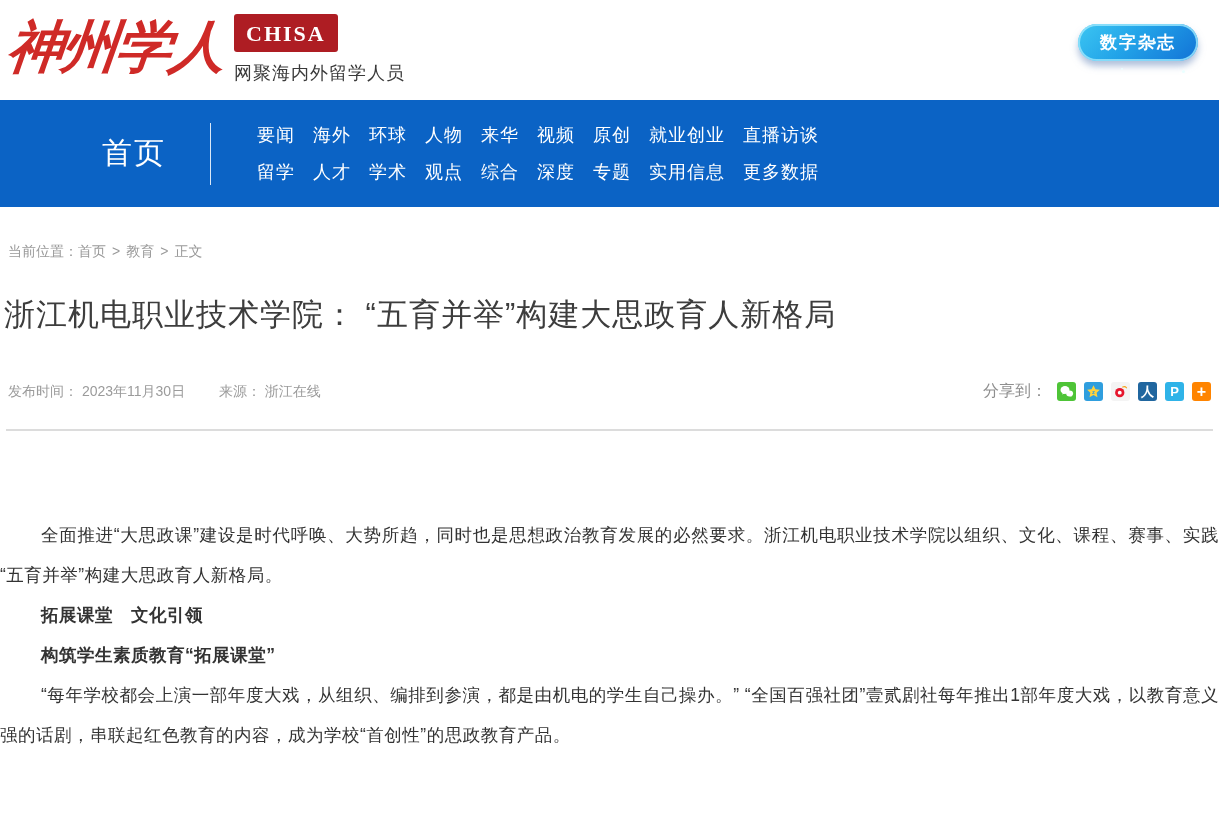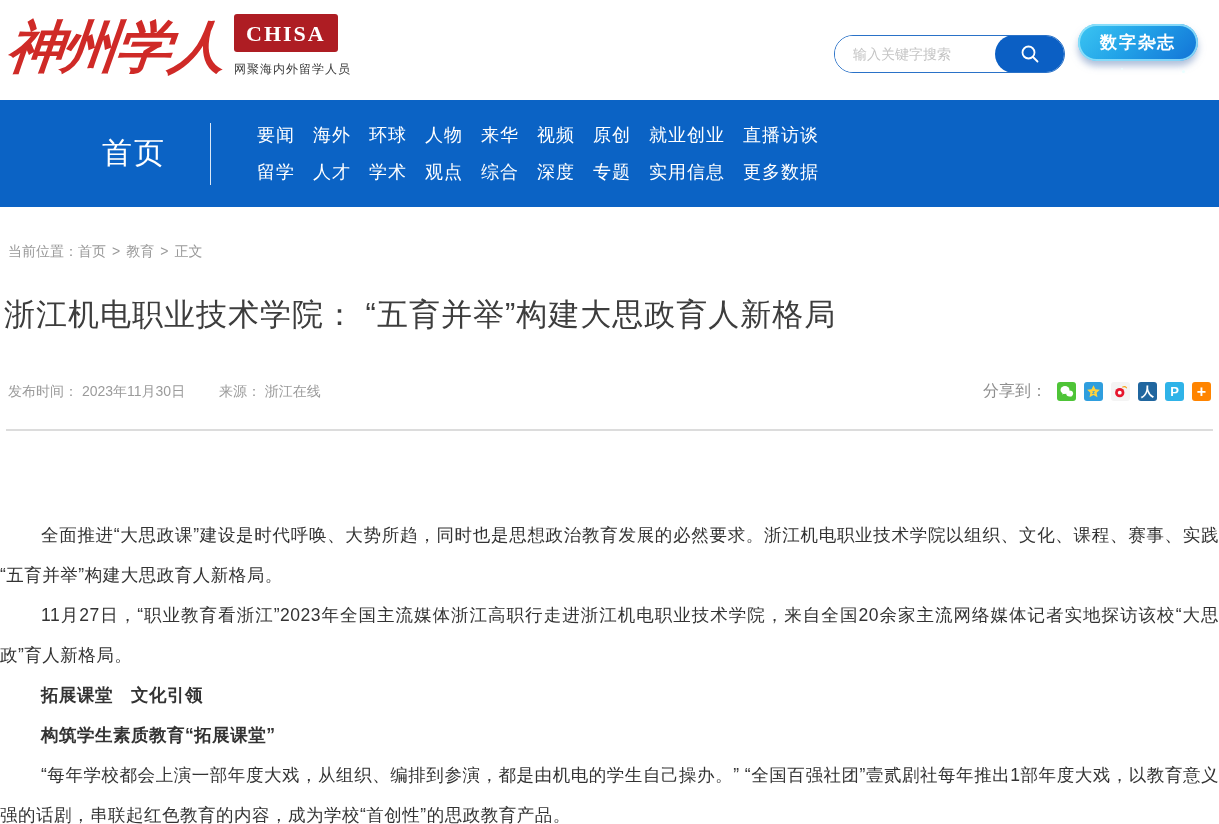--- a/index.html
+++ b/index.html
@@ -6,21 +6,21 @@
   html,body { background:#fff; }
   body { font-family:"Liberation Sans","DejaVu Sans",sans-serif; }
   .page { position:relative; width:1219px; height:824px; margin:0 auto; background:#fff; overflow:hidden; }
 
   
   .top-header { position:relative; height:100px; background:#fff; }
   .logo-wrap { position:absolute; left:8px; top:8px; display:flex; align-items:flex-start; cursor:pointer; }
   .logo-calli { font-size:56px; line-height:78px; color:#cf2a27; font-weight:bold; font-style:italic; letter-spacing:-2px; transform:skewX(-6deg); font-family:"Liberation Serif","DejaVu Serif",serif; }
   .logo-right { margin-left:10px; padding-top:6px; }
   .chisa-badge { display:inline-block; background:#ae1d23; color:#fff; font-family:"Liberation Serif","DejaVu Serif",serif; font-weight:bold; font-size:22px; letter-spacing:2px; padding:7px 12px 5px; border-radius:3px; }
-  .tagline { margin-top:9px; font-size:12px; color:#3a3a3a; letter-spacing:1px; }
+  .tagline { margin-top:9px; font-size:18px; color:#3a3a3a; letter-spacing:1px; }
 
   .search-zone { position:absolute; top:35px; right:154px; width:231px; height:38px; }
   .search-pill { position:relative; width:100%; height:100%; border:1px solid #2a72c8; border-radius:19px; background:#fff; overflow:hidden; }
   .search-input { position:absolute; left:0; top:0; width:160px; height:100%; border:none; outline:none; padding:0 0 0 18px; font-size:14px; color:#333; font-family:inherit; }
   .search-input::placeholder { color:#c4c4c4; }
   .search-btn { position:absolute; right:-1px; top:-1px; width:70px; height:38px; border:none; border-radius:19px; background:#0b5fc4; cursor:pointer; display:flex; align-items:center; justify-content:center; }
 
   .magazine-btn { position:absolute; top:24px; right:21px; width:120px; height:37px; border:none; border-radius:19px; cursor:pointer;
     background:linear-gradient(135deg,#3cc6f2 0%,#22a3e8 45%,#1272d6 100%);
     box-shadow:0 5px 7px rgba(110,140,190,.55), inset 0 0 0 2px rgba(150,228,252,.85);
@@ -68,33 +68,20 @@
 
   <header class="top-header">
     <div class="logo-wrap">
       <div class="logo-calli">神州学人</div>
       <div class="logo-right">
         <span class="chisa-badge">CHISA</span>
         <div class="tagline">网聚海内外留学人员</div>
       </div>
     </div>
 
-    <div class="search-zone">
-      <div class="search-pill">
-        <input class="search-input" type="text" placeholder="输入关键字搜索" style="">
-        <button class="search-btn">
-          <span style="display:flex;">
-            <svg width="22" height="22" viewBox="0 0 22 22">
-              <circle cx="9.5" cy="9.5" r="6" fill="none" stroke="#ffffff" stroke-width="1.8"></circle>
-              <line x1="14" y1="14" x2="18.5" y2="18.5" stroke="#ffffff" stroke-width="1.8" stroke-linecap="round"></line>
-            </svg>
-          </span>
-        </button>
-      </div>
-    </div>
 
     <button class="magazine-btn">数字杂志</button>
     <span class="dot dot1"></span>
     <span class="dot dot2"></span>
     <span class="dot dot3"></span>
   </header>
 
   <nav class="main-nav">
     <div class="nav-home">首页</div>
     <div class="nav-divider"></div>
@@ -180,19 +167,18 @@
           <span class="share-icon" style="background: rgb(47, 179, 232);">P</span>
           <span class="share-icon" style="background: rgb(255, 132, 0); font-size: 16px;">+</span>
         </span>
     </div>
   </div>
 
   <div class="rule"></div>
 
   <div class="article-body" id="article-body">
       <p>全面推进“大思政课”建设是时代呼唤、大势所趋，同时也是思想政治教育发展的必然要求。浙江机电职业技术学院以组织、文化、课程、赛事、实践 “五育并举”构建大思政育人新格局。</p>
-      <p>11月27日，“职业教育看浙江”2023年全国主流媒体浙江高职行走进浙江机电职业技术学院，来自全国20余家主流网络媒体记者实地探访该校“大思政”育人新格局。</p>
       <p class="bold">拓展课堂　文化引领</p>
       <p class="bold">构筑学生素质教育“拓展课堂”</p>
       <p>“每年学校都会上演一部年度大戏，从组织、编排到参演，都是由机电的学生自己操办。” “全国百强社团”壹贰剧社每年推出1部年度大戏，以教育意义强的话剧，串联起红色教育的内容，成为学校“首创性”的思政教育产品。</p>
     </div>
 
 </div>
 
 </body></html>

